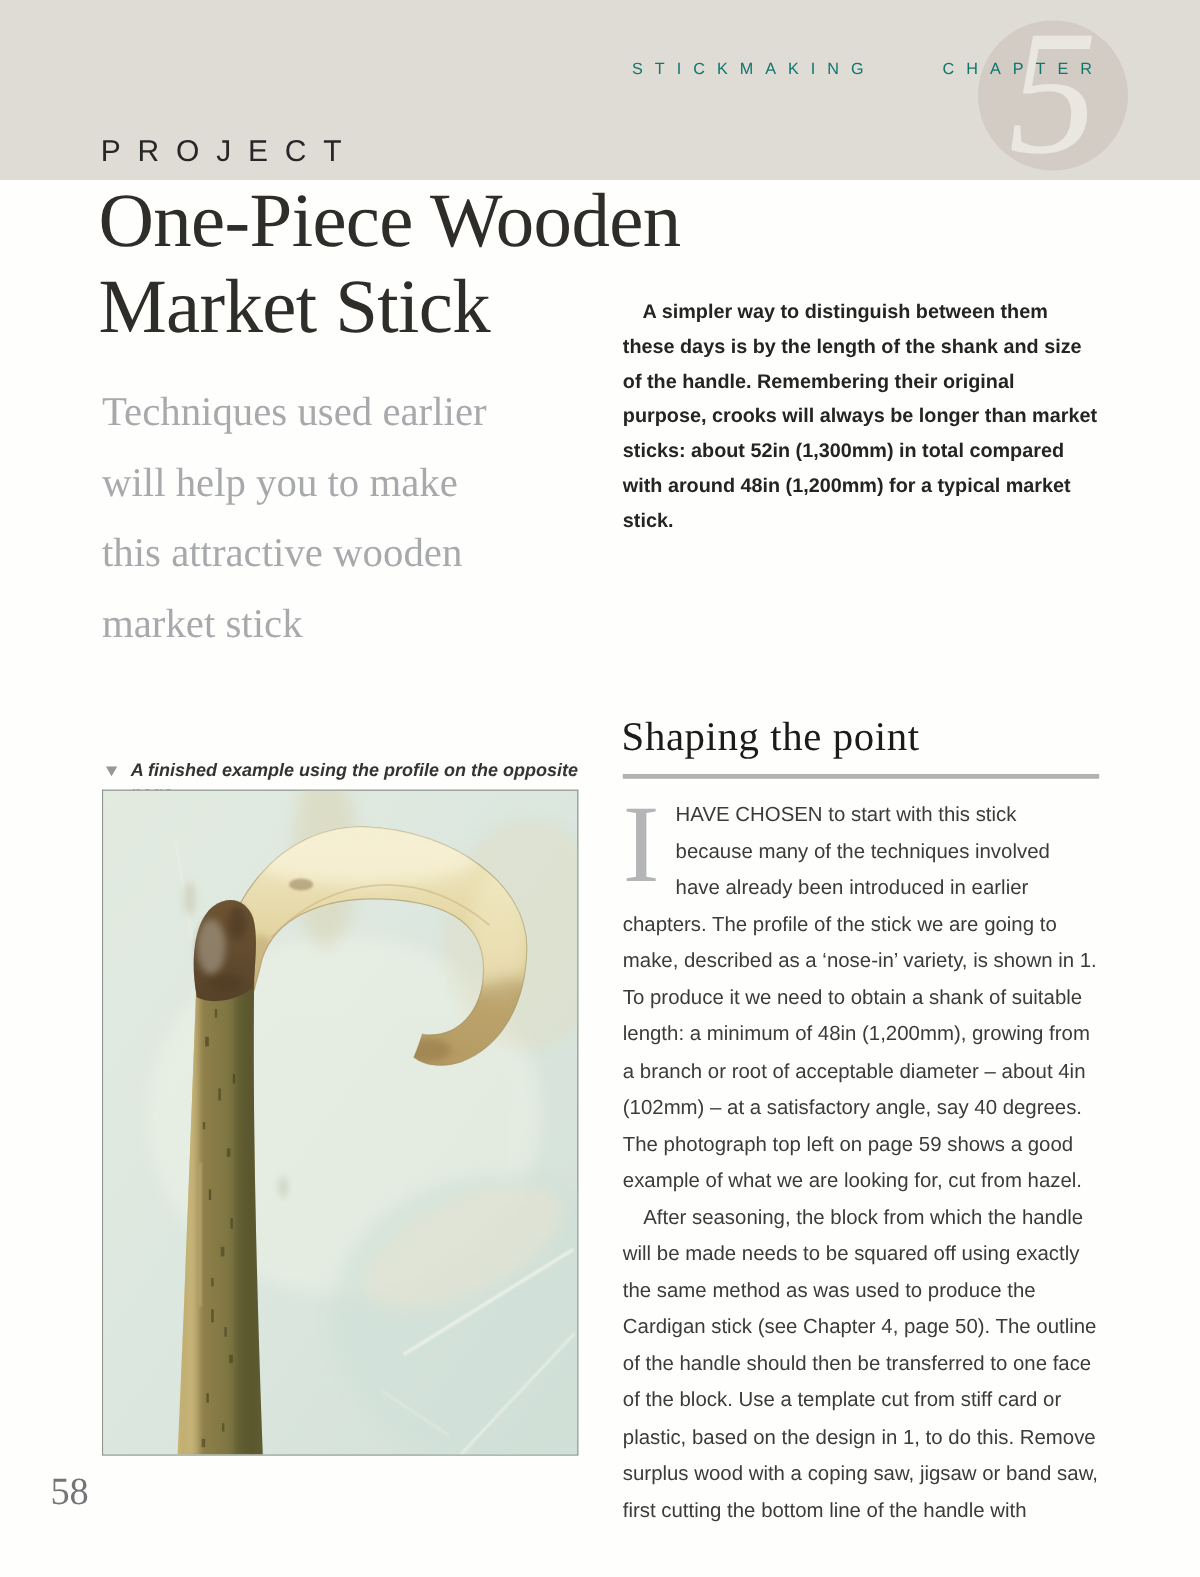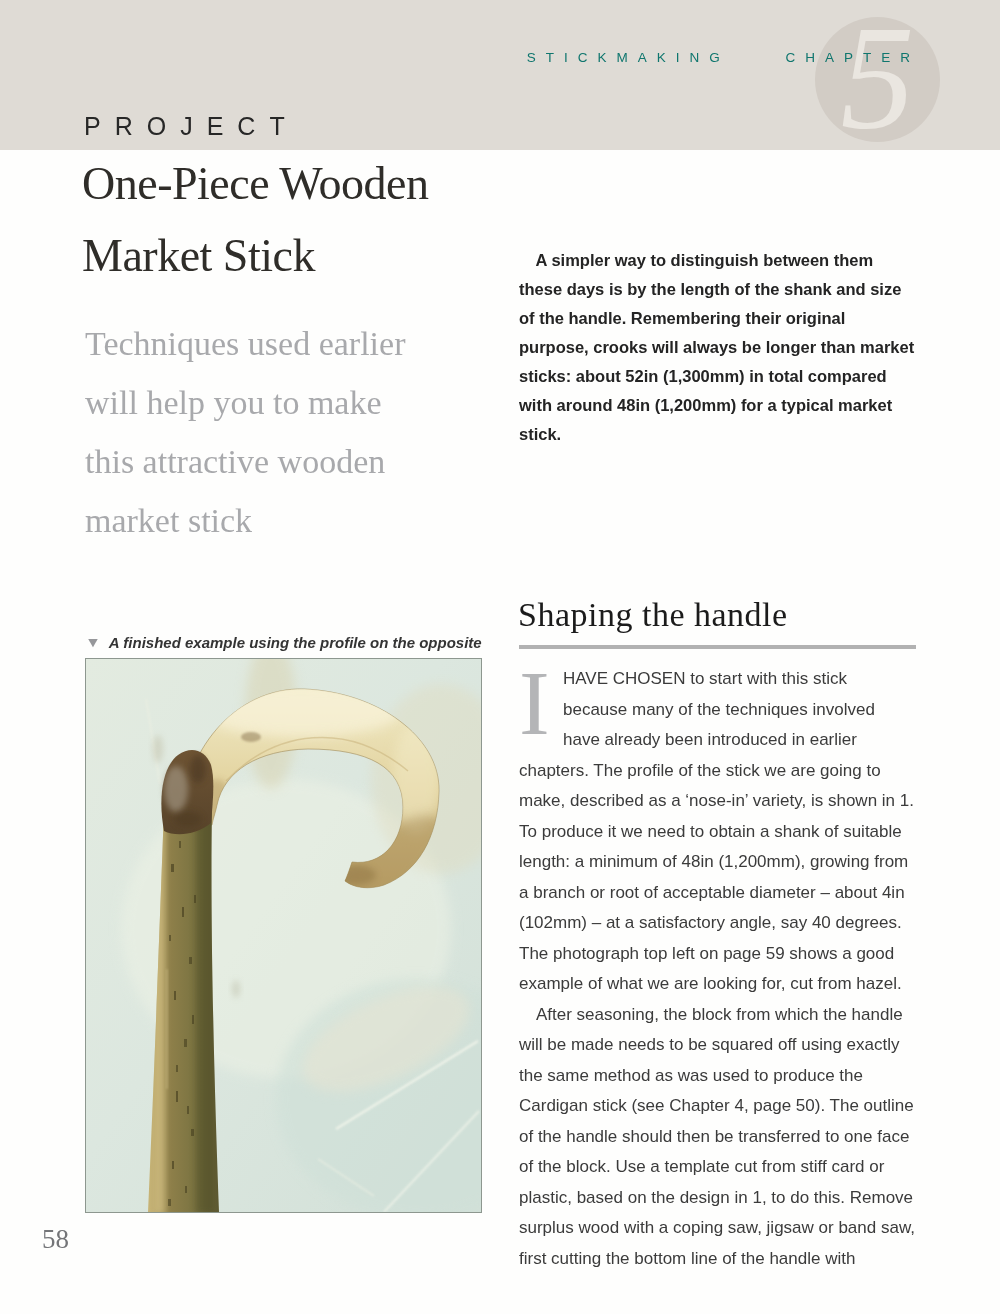--- a/index.html
+++ b/index.html
@@ -33,21 +33,21 @@
   }
   .project-label {
     position:absolute; left:84px; bottom:9px; z-index:2;
     font-size:25px; font-weight:400; color:#272727; letter-spacing:14px;text-align:right;
   }
 
   
   .title {
     position:absolute; left:82px; top:148px; margin:0;
     font-family:"Liberation Serif", serif; font-weight:400;
-    font-size:46px; line-height:72px; color:#2f2d29;
+    font-size:64px; line-height:72px; color:#2f2d29;
     white-space:pre-line; letter-spacing:-0.5px;
   }
   .subtitle {
     position:absolute; left:85px; top:314px; margin:0;
     font-family:"Liberation Serif", serif; font-weight:400;
     font-size:34px; line-height:59px; color:#a8a9ac;
     white-space:pre-line;
   }
   .caption {
     position:absolute; left:86px; top:633px; width:400px;
@@ -57,21 +57,21 @@
   .caption-text {
     font-style:italic; font-weight:700; font-size:15px; line-height:19px; color:#343434;
   }
   .photo {
     position:absolute; left:85px; top:658px; width:397px; height:555px;
     margin:0; box-sizing:border-box; border:1px solid #8d978f; background:#dde7df;
   }
 
   .page-number {
     position:absolute; left:42px; top:1224px;
-    font-family:"Liberation Serif", serif; font-size:27px; color:#747578;
+    font-family:"Liberation Serif", serif; font-size:32px; color:#747578;
   }
 
   
   .intro {
     position:absolute; left:519px; top:246px; width:397px;
     font-weight:700; font-size:16.5px; line-height:29px; color:#242424;
   }
   .intro p { margin:0; }
   .section-heading {
     position:absolute; left:518px; top:596px; margin:0;
@@ -213,21 +213,21 @@
       <ellipse cx="165" cy="78" rx="10" ry="5" fill="#8a7450" opacity="0.5" filter="url(#blur1)"></ellipse>
     </svg>
   </figure>
 
   <div class="page-number">58</div>
 
   <div class="intro">
       <p> A simpler way to distinguish between them these days is by the length of the shank and size of the handle. Remembering their original purpose, crooks will always be longer than market sticks: about 52in (1,300mm) in total compared with around 48in (1,200mm) for a typical market stick.</p>
     </div>
 
-  <h2 class="section-heading">Shaping the handle</h2>
+  <h2 class="section-heading">Shaping the point</h2>
   <div class="heading-rule"></div>
 
   <div class="bodytext">
       <p><span class="dropcap">I</span><span>HAVE CHOSEN to start with this stick because many of the techniques involved have already been introduced in earlier chapters. The profile of the stick we are going to make, described as a ‘nose-in’ variety, is shown in 1. To produce it we need to obtain a shank of suitable length: a minimum of 48in (1,200mm), growing from a branch or root of acceptable diameter – about 4in (102mm) – at a satisfactory angle, say 40 degrees. The photograph top left on page 59 shows a good example of what we are looking for, cut from hazel.</span></p>
       <p> After seasoning, the block from which the handle will be made needs to be squared off using exactly the same method as was used to produce the Cardigan stick (see Chapter 4, page 50). The outline of the handle should then be transferred to one face of the block. Use a template cut from stiff card or plastic, based on the design in 1, to do this. Remove surplus wood with a coping saw, jigsaw or band saw, first cutting the bottom line of the handle with</p>
     </div>
 
 </div>
 
 </body></html>

